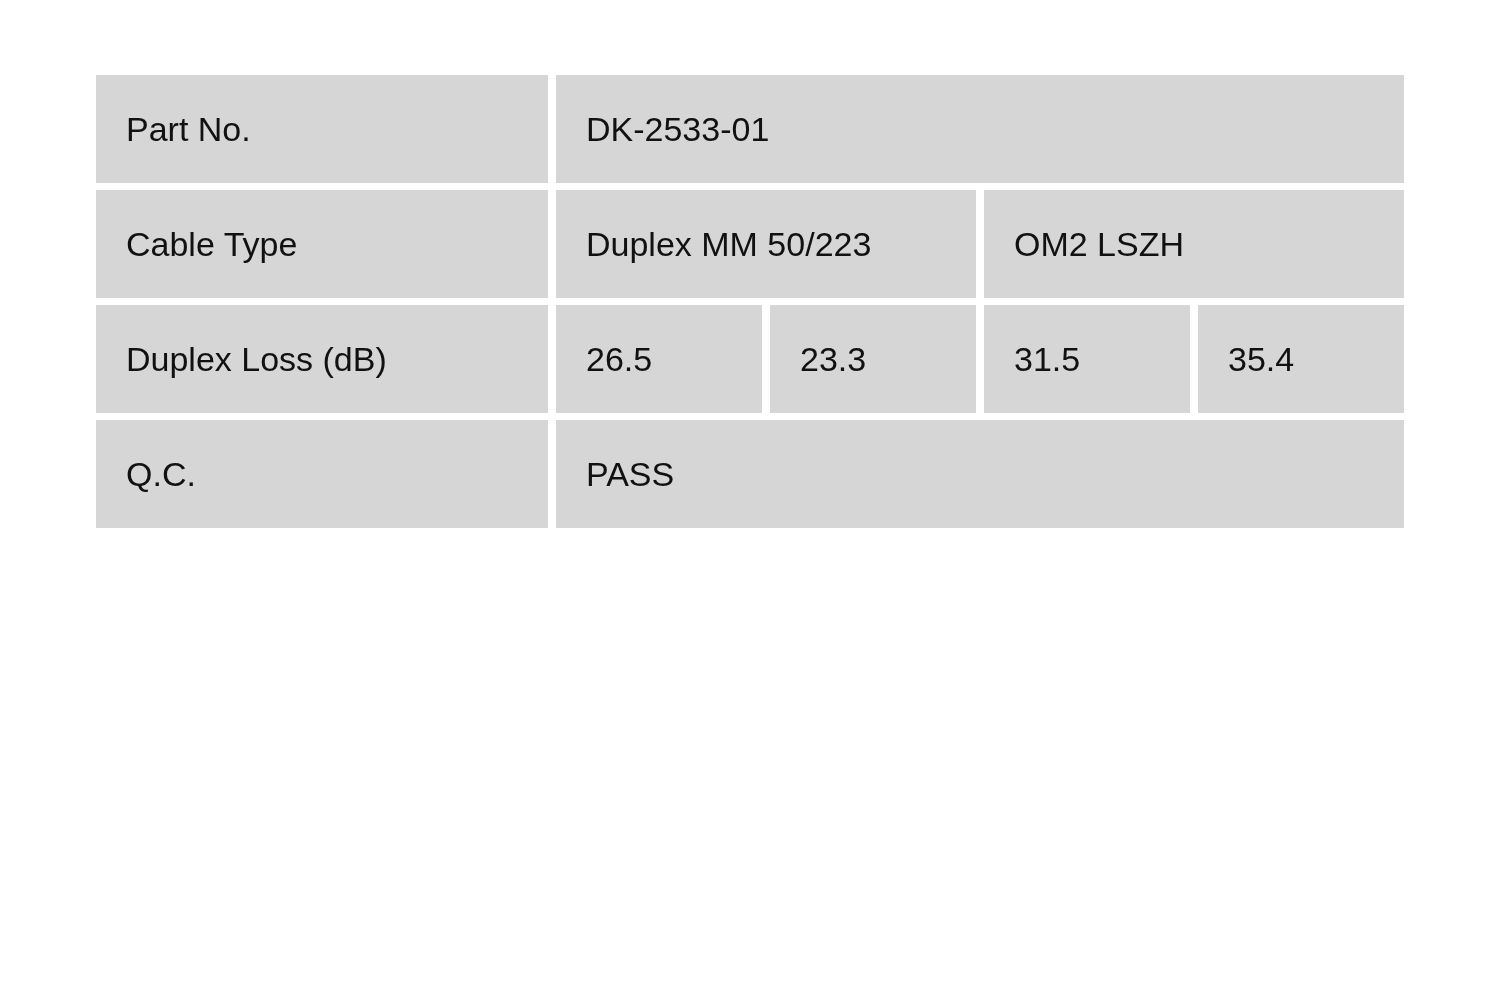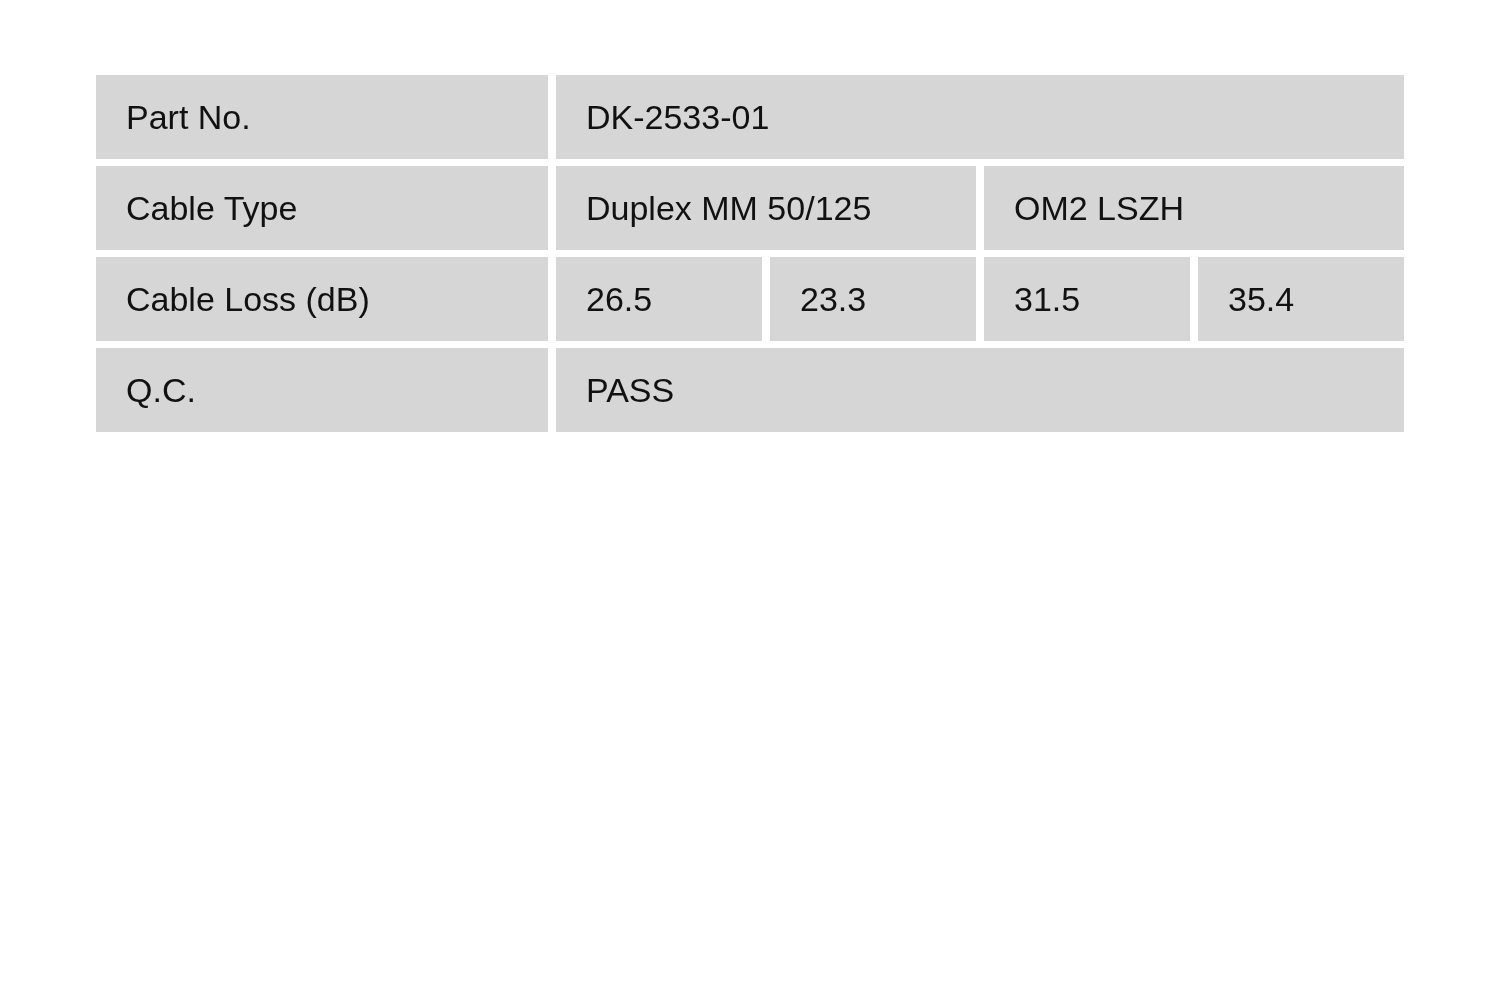--- a/index.html
+++ b/index.html
@@ -13,21 +13,21 @@
   }
   table.spec {
     border-collapse: separate;
     border-spacing: 8px 7px;
     margin: 68px 0 0 88px;
     table-layout: fixed;
     width: 1324px;
   }
   table.spec td {
     background: #d6d6d6;
-    height: 84px;
+    height: 108px;
     padding: 0 10px 0 30px;
     font-size: 34px;
     color: #111111;
     vertical-align: middle;
     text-align: left;
     white-space: nowrap;
     overflow: hidden;
   }
   td.label-cell {
     padding-left: 33px;
@@ -47,29 +47,29 @@
 
   <tbody>
       <tr>
     <td class="label-cell">Part No.</td>
     <td colspan="4">DK-2533-01</td>
   </tr>
 
 
   <tr>
     <td class="label-cell">Cable Type</td>
-    <td colspan="2">Duplex MM 50/125</td>
+    <td colspan="2">Duplex MM 50/223</td>
     <td colspan="2">OM2 LSZH</td>
   </tr>
 
 
 
 
   <tr>
-    <td class="label-cell">Cable Loss (dB)</td>
+    <td class="label-cell">Duplex Loss (dB)</td>
     <td>26.5</td>
     <td>23.3</td>
     <td>31.5</td>
     <td>35.4</td>
   </tr>
 
   <tr>
     <td class="label-cell">Q.C.</td>
     <td colspan="4">PASS</td>
   </tr>

